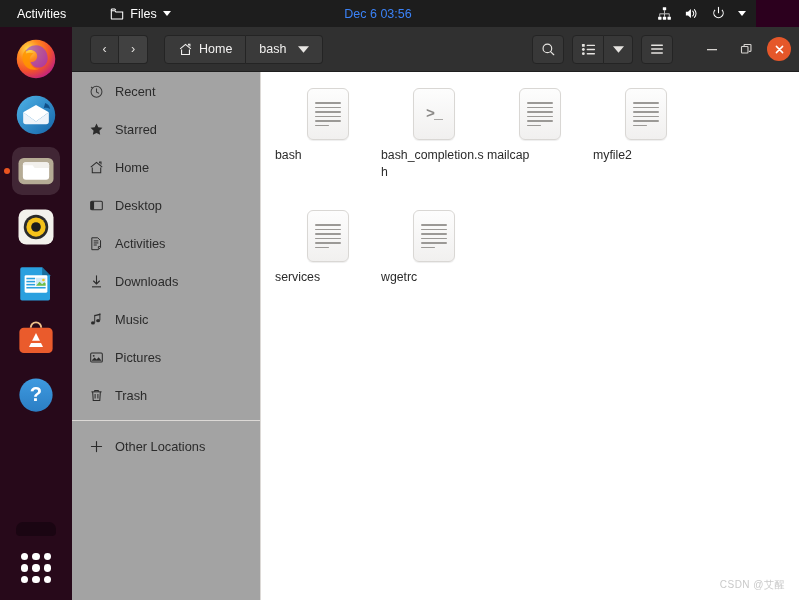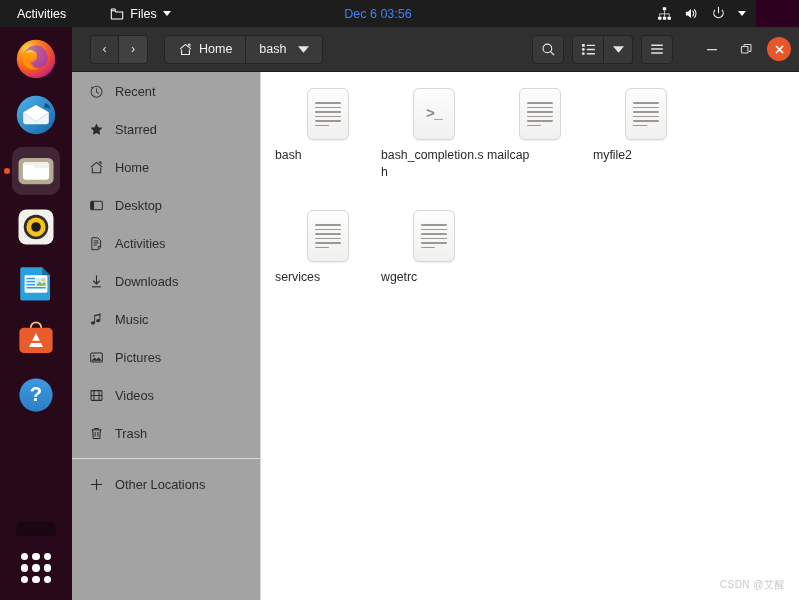--- a/index.html
+++ b/index.html
@@ -460,29 +460,20 @@
           <span class="ico">
             <svg width="15" height="15" viewBox="0 0 16 16" fill="none" stroke="#2b2b2b" stroke-width="1.1">
               <rect x="1.8" y="3.3" width="12.4" height="9.4" rx="1.1"></rect>
               <path d="M2.6 11.5l3.3-3.6 2.2 2.3 2.2-2.6 3.1 3.9z" fill="#2b2b2b" stroke="none"></path>
               <circle cx="5" cy="6.2" r="1" fill="#2b2b2b" stroke="none"></circle>
             </svg>
           </span>
           <span>Pictures</span>
         </div>
 
-        <div class="side-item">
-          <span class="ico">
-            <svg width="15" height="15" viewBox="0 0 16 16" fill="none" stroke="#2b2b2b" stroke-width="1.1">
-              <rect x="2.2" y="2.8" width="11.6" height="10.4" rx="0.9"></rect>
-              <path d="M5.3 2.8v10.4M10.7 2.8v10.4M2.2 8h11.6"></path>
-            </svg>
-          </span>
-          <span>Videos</span>
-        </div>
 
         <div class="side-item">
           <span class="ico">
             <svg width="15" height="15" viewBox="0 0 16 16" fill="none" stroke="#2b2b2b" stroke-width="1.1">
               <path d="M2.6 4.1h10.8"></path>
               <path d="M6.1 4.1V2.6h3.8v1.5"></path>
               <path d="M3.9 4.1l.6 9.3h7l.6-9.3"></path>
               <path d="M6.5 6.4v4.7M9.5 6.4v4.7"></path>
             </svg>
           </span>

